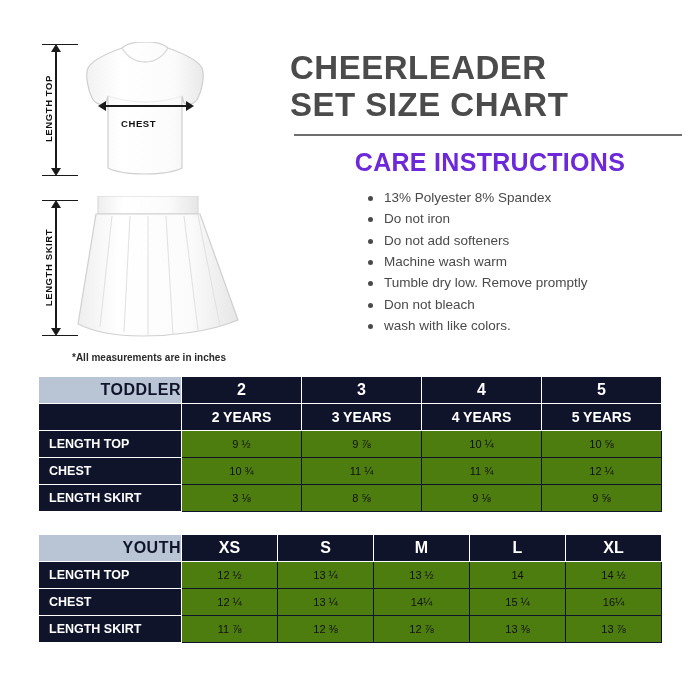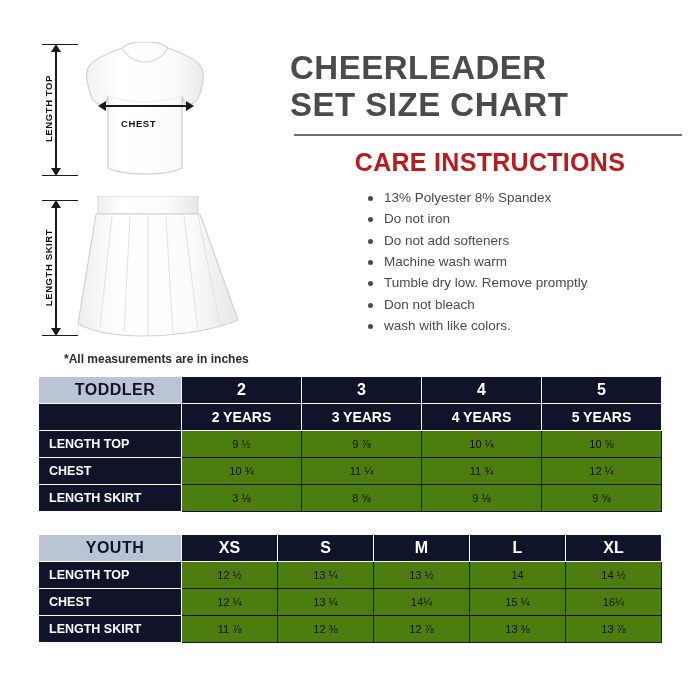--- a/index.html
+++ b/index.html
@@ -103,23 +103,23 @@
     background: #1a1a1a;
     height: 1.2px;
   }
 
   .garment {
     position: absolute;
   }
 
   .note {
     position: absolute;
-    left: 64px;
+    left: 72px;
     top: 352px;
-    font-size: 12px;
+    font-size: 10px;
     color: #2b2b2b;
     font-weight: 600;
   }
 
   
   .right-col {
     width: 410px;
     padding-top: 50px;
     box-sizing: border-box;
   }
@@ -132,21 +132,21 @@
     padding-right: 10px;
   }
   .divider {
     height: 2px;
     background: #6e6e6e;
     margin: 10px 18px 12px 4px;
   }
   .subtitle {
     font-size: 25px;
     font-weight: bold;
-    color: #b91c1c;
+    color: #6d28d9;
     text-align: center;
     letter-spacing: 0.3px;
     padding-right: 10px;
   }
   .care-list {
     margin: 14px 0 0 0;
     padding: 0 0 0 78px;
     list-style: none;
   }
   .care-list li {
@@ -186,21 +186,21 @@
     font-size: 13px;
     height: 26px;
     padding: 0;
   }
   .hdr-label {
     background: #b9c4d4;
     color: #10142b;
     font-weight: bold;
     font-size: 16px;
     letter-spacing: 0.5px;
-    text-align: center;
+    text-align: right;
     padding-left: 10px;
     width: 132px;
   }
   .hdr-cell {
     background: #10142b;
     color: #ffffff;
     font-weight: bold;
     font-size: 16px;
   }
   .sub-blank {

